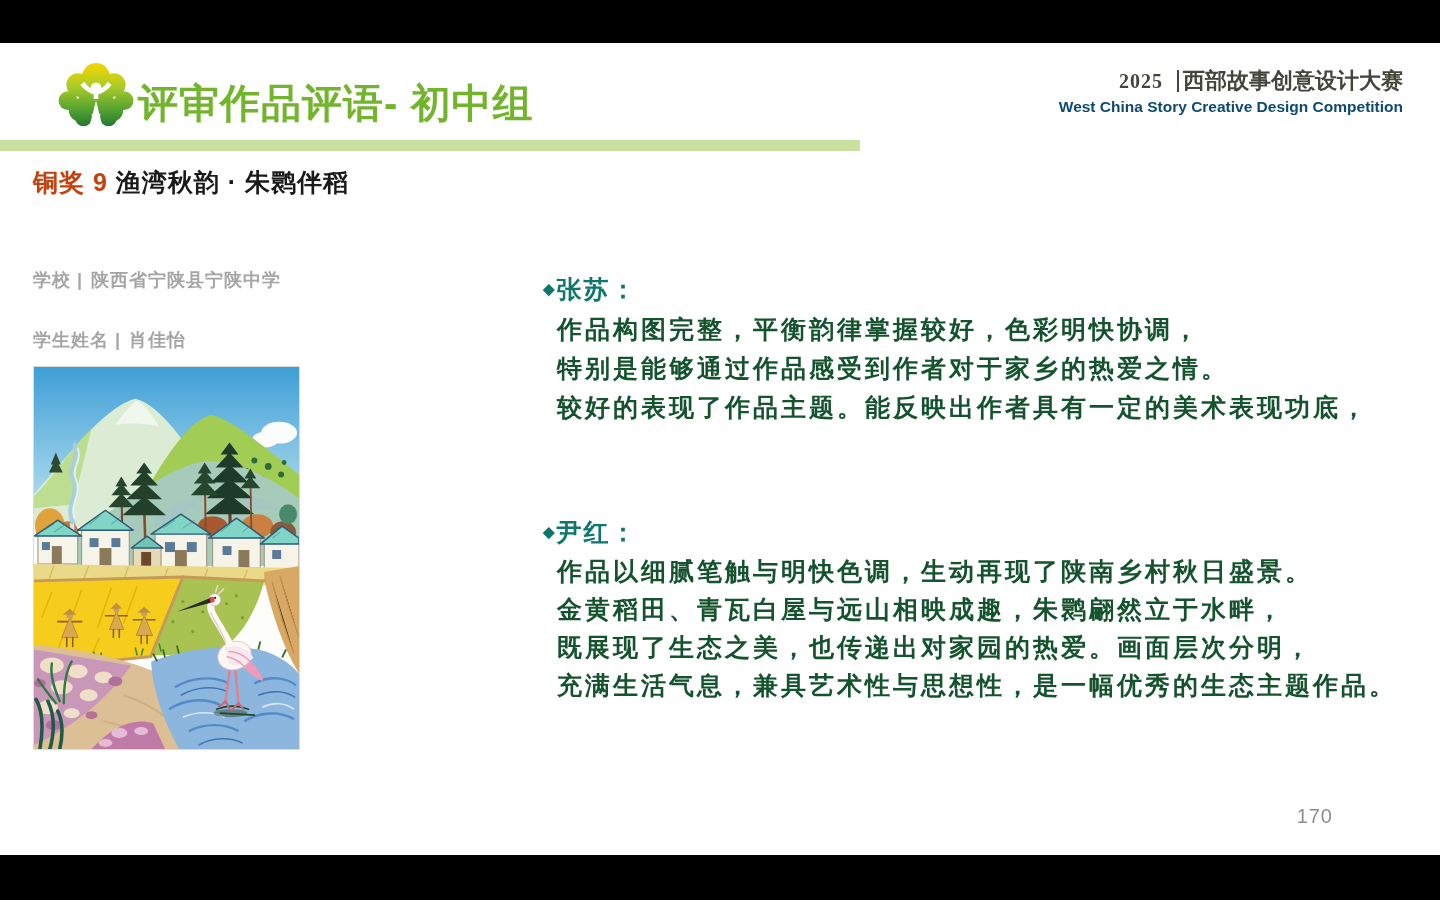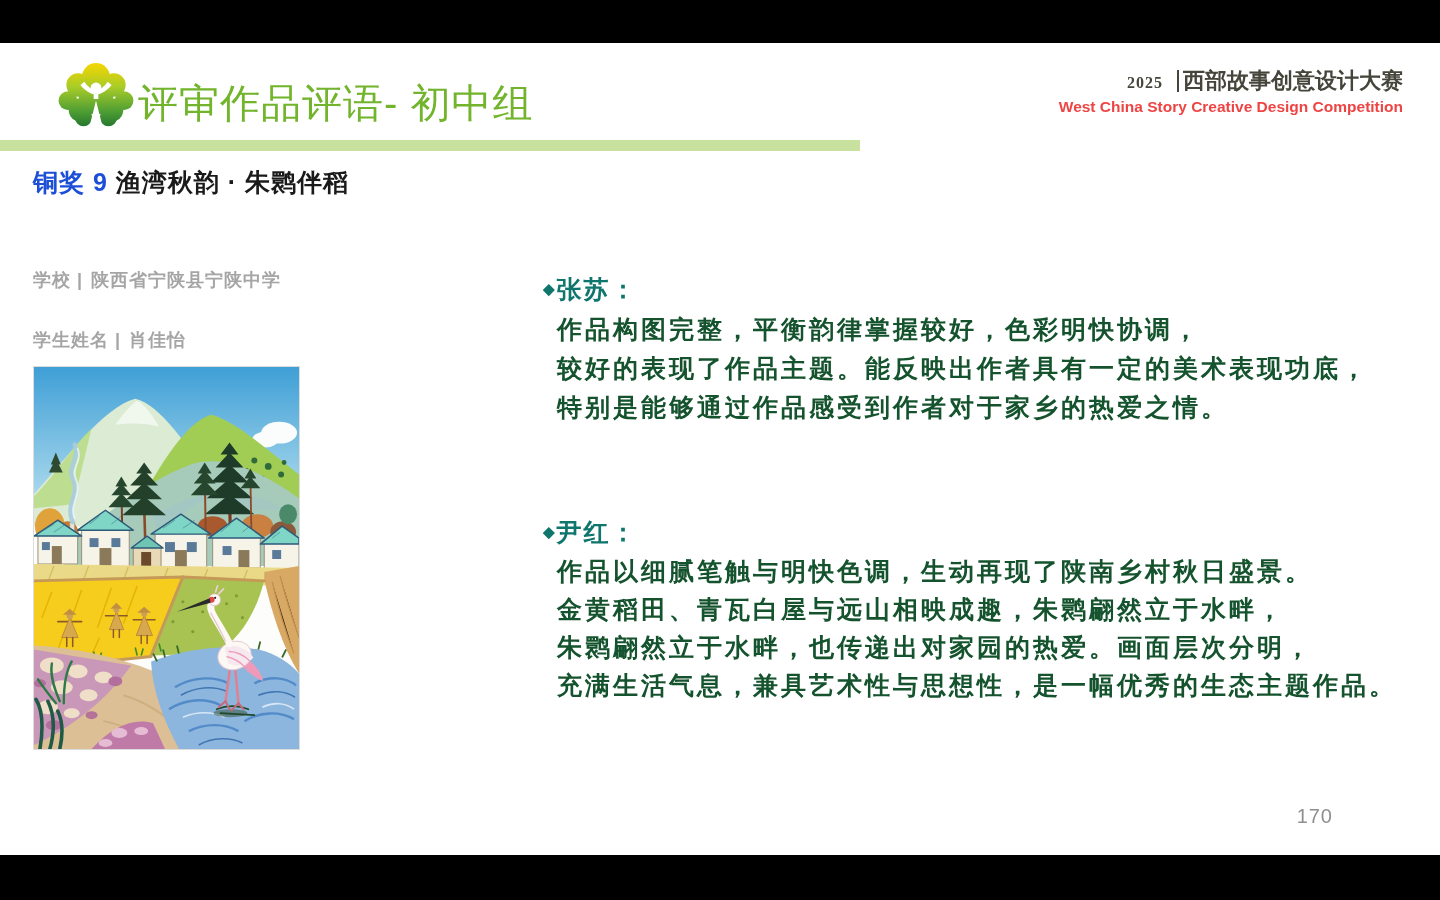--- a/index.html
+++ b/index.html
@@ -10,36 +10,36 @@
     background:#fff; overflow:hidden; margin:0 auto;
   }
   .bar { position:absolute; left:0; width:1440px; background:#000; }
   .bar-top { top:0; height:43px; }
   .bar-bottom { bottom:0; height:45px; }
 
   
   .logo { position:absolute; left:57px; top:60px; width:78px; height:78px; }
   .page-title {
     position:absolute; left:138px; top:76px;
-    font-size:40px; font-weight:normal; letter-spacing:1px;
+    font-size:40px; font-weight:bold; letter-spacing:1px;
     color:#72b52c; white-space:nowrap;
   }
   .green-rule { position:absolute; left:0; top:140px; width:860px; height:11px; background:#c8e19f; }
 
   .brand { position:absolute; right:37px; top:66px; text-align:right; color:#45453b; }
   .brand-line1 { font-size:22px; font-weight:600; white-space:nowrap; }
-  .brand-year { font-family:"Liberation Serif", serif; font-size:16px; font-weight:700; letter-spacing:1px; }
+  .brand-year { font-family:"Liberation Serif", serif; font-size:20px; font-weight:700; letter-spacing:1px; }
   .brand-divider { display:inline-block; width:0; height:22px; border-left:2px solid #45453b;
                    margin:0 4px 0 14px; vertical-align:-4px; }
-  .brand-line2 { font-size:15.5px; font-weight:600; color:#ef4444; margin-top:2px; white-space:nowrap; }
+  .brand-line2 { font-size:15.5px; font-weight:600; color:#0c4a6e; margin-top:2px; white-space:nowrap; }
 
   
   .award-line { position:absolute; left:33px; top:166px; font-size:25px; font-weight:bold;
                 letter-spacing:1px; color:#1a1a1a; white-space:nowrap; }
-  .award-green { color:#1d4ed8;text-align:right; }
+  .award-green { color:#c2410c;text-align:right; }
 
   
   .meta-line { position:absolute; left:33px; font-size:18px; font-weight:600;
                letter-spacing:1px; color:#a5a5a5; white-space:nowrap; }
   .meta-school { top:268px; }
   .meta-student { top:328px; }
   .meta-value { margin-left:8px; }
 
   
   .artwork-frame { position:absolute; left:33px; top:366px; width:267px; height:384px;
@@ -387,29 +387,29 @@
         <path d="M177,232.5 L144,246 L178,237 Z" fill="#2a2a2a"></path>
       </g>
     </svg>
   </div>
 
   <div class="comment-head c1-head">
     <span class="bullet">◆</span><span>张苏：</span>
   </div>
   <div class="comment-body c1-body">
     <div>作品构图完整，平衡韵律掌握较好，色彩明快协调，</div>
+    <div>特别是能够通过作品感受到作者对于家乡的热爱之情。</div>
     <div>较好的表现了作品主题。能反映出作者具有一定的美术表现功底，</div>
-    <div>特别是能够通过作品感受到作者对于家乡的热爱之情。</div>
   </div>
 
   <div class="comment-head c2-head">
     <span class="bullet">◆</span><span>尹红：</span>
   </div>
   <div class="comment-body c2-body">
     <div>作品以细腻笔触与明快色调，生动再现了陕南乡村秋日盛景。</div>
     <div>金黄稻田、青瓦白屋与远山相映成趣，朱鹮翩然立于水畔，</div>
-    <div>朱鹮翩然立于水畔，也传递出对家园的热爱。画面层次分明，</div>
+    <div>既展现了生态之美，也传递出对家园的热爱。画面层次分明，</div>
     <div>充满生活气息，兼具艺术性与思想性，是一幅优秀的生态主题作品。</div>
   </div>
 
   <div class="page-number">170</div>
 
 </div>
 
 </body></html>

